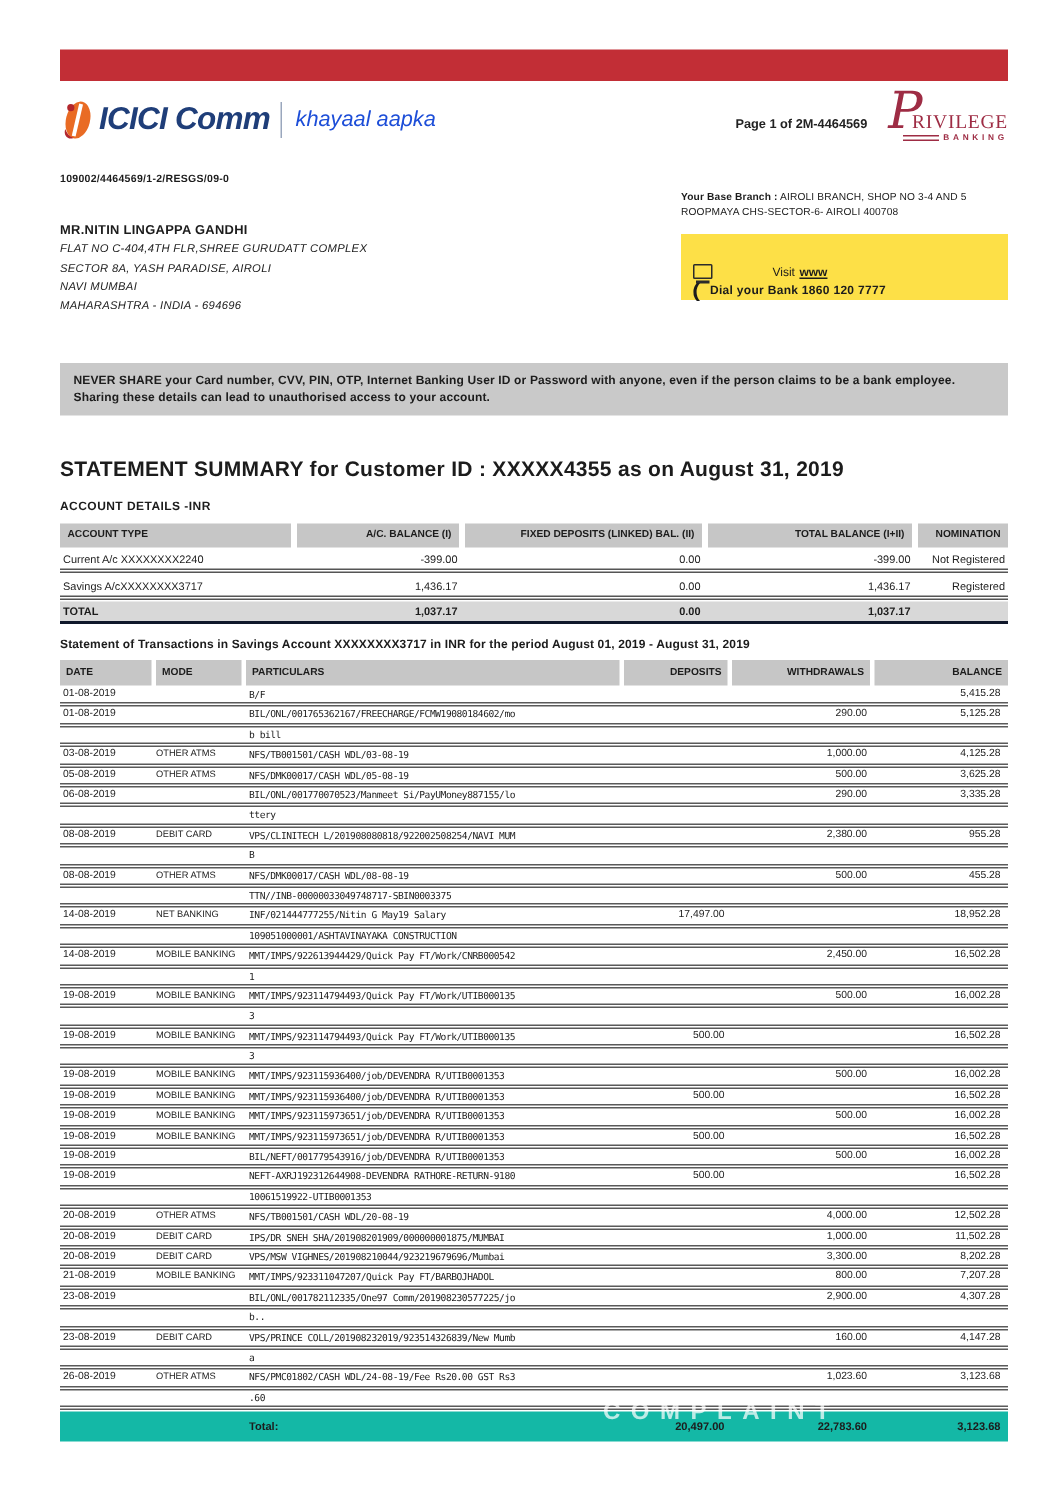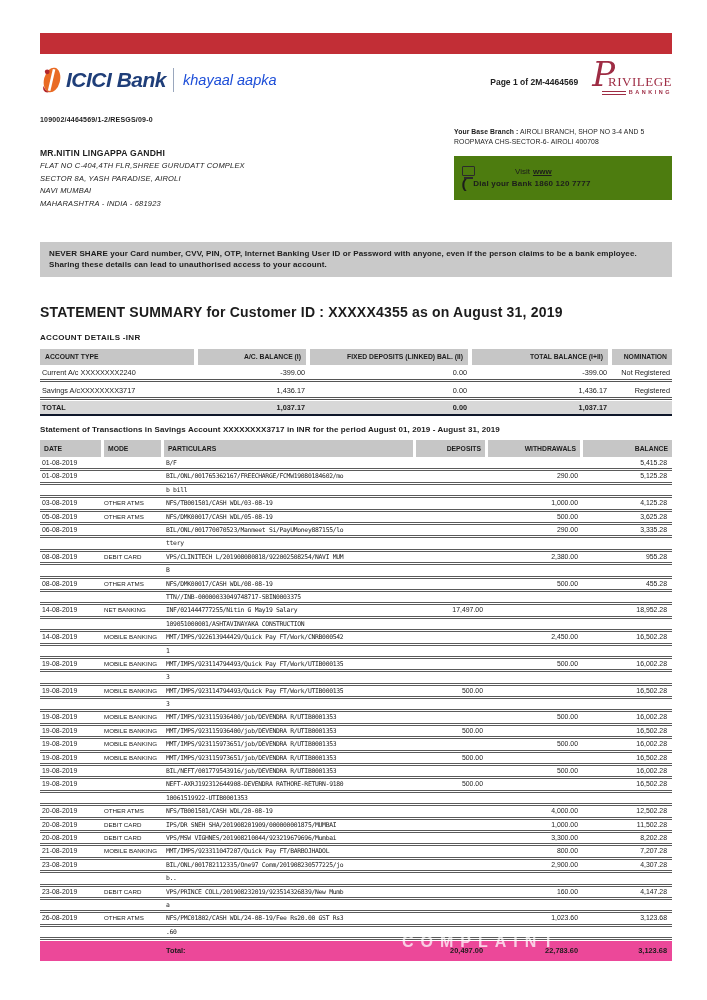--- a/index.html
+++ b/index.html
@@ -24,21 +24,21 @@
   .priv-line{display:inline-block;width:24px;height:2px;border-top:1px solid #9E2C44;border-bottom:1px solid #9E2C44;}
 
   .ref-line{margin-top:10px;font-size:7px;font-weight:bold;letter-spacing:0.2px;}
 
   .info-row{display:flex;justify-content:space-between;margin-top:4px;}
   .customer{width:360px;}
   .customer-name{font-size:8.6px;font-weight:bold;margin-top:21px;letter-spacing:0.2px;}
   .customer-line{font-size:7.5px;margin-top:3.4px;letter-spacing:0.2px;font-style:italic;}
   .right-col{width:218px;}
   .branch{font-size:6.8px;line-height:10px;letter-spacing:0.1px;}
-  .contact-box{margin-top:9px;background:#4d7c0f;padding:10px 8px;box-sizing:border-box;height:44px;display:flex;flex-direction:column;justify-content:space-between;}
+  .contact-box{margin-top:9px;background:#fde047;padding:20px 8px;box-sizing:border-box;height:44px;display:flex;flex-direction:column;justify-content:space-between;}
   .contact-line{display:flex;align-items:center;font-size:8px;}
   .monitor-icon{width:11px;height:8px;border:1.5px solid #2b2b2b;border-radius:1px;position:relative;display:inline-block;margin-right:4px;}
   .monitor-icon::after{content:'';position:absolute;left:1px;right:1px;bottom:-3.5px;height:1.5px;background:#2b2b2b;}
   .visit-text{margin-left:36px;}
   .visit-link{font-weight:bold;text-decoration:underline;margin-left:3px;}
   .phone-icon{font-weight:bold;font-size:13px;margin-right:7px;transform:scaleX(1.2);display:inline-block;}
   .dial-text{font-weight:bold;font-size:8px;letter-spacing:0.2px;}
 
   .warning-box{margin-top:34px;background:#C9C9C9;font-size:8px;font-weight:bold;padding:6px 9px;line-height:11.5px;letter-spacing:0.1px;}
 
@@ -61,42 +61,42 @@
   .tx-table{margin-top:6px;position:relative;}
   .tx-table .hcell{background:#C6C6C6;font-size:6.8px;font-weight:bold;height:17px;line-height:17px;margin-right:3px;padding:0 4px;white-space:nowrap;overflow:hidden;box-sizing:border-box;}
   .tx-table .hcell:last-child{margin-right:0;}
   .tx-table .hcell.r{text-align:right;}
   .tx-body{margin-top:1px;}
   .tx-row{height:10.4px;line-height:10.4px;border-bottom:3px double #5a5a5a;font-size:6.9px;}
   .tx-row .date{padding-left:2px;white-space:nowrap;}
   .tx-row .mode{font-size:6.2px;white-space:nowrap;overflow:hidden;}
   .tx-row .part{font-family:"DejaVu Sans Mono",monospace;font-size:6.4px;letter-spacing:-0.3px;padding-left:2px;white-space:nowrap;overflow:hidden;}
   .tx-row .num{text-align:right;padding-right:5px;white-space:nowrap;}
-  .tx-total{background:#ec4899;height:20px;line-height:20px;font-weight:bold;font-size:7.4px;margin-top:1px;}
+  .tx-total{background:#14b8a6;height:20px;line-height:20px;font-weight:bold;font-size:7.4px;margin-top:1px;}
   .tx-total .lbl{grid-column:3;padding-left:2px;}
   .tx-total .num{text-align:right;padding-right:5px;}
 
   .watermark{position:absolute;left:402px;top:933px;font-size:16px;font-weight:bold;letter-spacing:7px;color:rgba(255,255,255,0.72);z-index:3;pointer-events:none;white-space:nowrap;}
 </style>
 </head>
 <body>
 
 <div class="page">
 
   <div class="red-bar"></div>
 
   <div class="logo-row">
     <div class="brand">
       <svg width="22" height="28" viewBox="0 0 22 28">
         <ellipse cx="12" cy="14" rx="8" ry="12.5" fill="#E96B24" transform="rotate(14 12 14)"></ellipse>
         <circle cx="7.2" cy="5.8" r="2.4" fill="#B3272D"></circle>
         <path d="M3.5 20 C2 24.5 5.5 27.5 9 26 C6.2 25 4.6 23 3.5 20 Z" fill="#B3272D"></path>
         <rect x="10.3" y="3" width="2.6" height="22" fill="#fff" transform="rotate(13 11.5 14)"></rect>
       </svg>
-      <span class="brand-name">ICICI Bank</span>
+      <span class="brand-name">ICICI Comm</span>
       <span class="brand-divider"></span>
       <span class="brand-tagline">khayaal aapka</span>
     </div>
     <div class="top-right">
       <div class="page-label">Page 1 of 2M-4464569</div>
       <div class="privilege">
         <div class="priv-top">
           <span class="priv-p">P</span>
           <span class="priv-rest">RIVILEGE</span>
         </div>
@@ -109,21 +109,21 @@
   </div>
 
   <div class="ref-line">109002/4464569/1-2/RESGS/09-0</div>
 
   <div class="info-row">
     <div class="customer">
       <div class="customer-name">MR.NITIN LINGAPPA GANDHI</div>
       <div class="customer-line">FLAT NO C-404,4TH FLR,SHREE GURUDATT COMPLEX</div>
       <div class="customer-line">SECTOR 8A, YASH PARADISE, AIROLI</div>
       <div class="customer-line">NAVI MUMBAI</div>
-      <div class="customer-line">MAHARASHTRA - INDIA - 681923</div>
+      <div class="customer-line">MAHARASHTRA - INDIA - 694696</div>
     </div>
     <div class="right-col">
       <div class="branch">
         <b>Your Base Branch :</b>
         <span>AIROLI BRANCH, SHOP NO 3-4 AND 5 ROOPMAYA CHS-SECTOR-6- AIROLI 400708</span>
       </div>
       <div class="contact-box">
         <div class="contact-line">
           <span class="monitor-icon"></span>
           <span class="visit-text">Visit</span>

